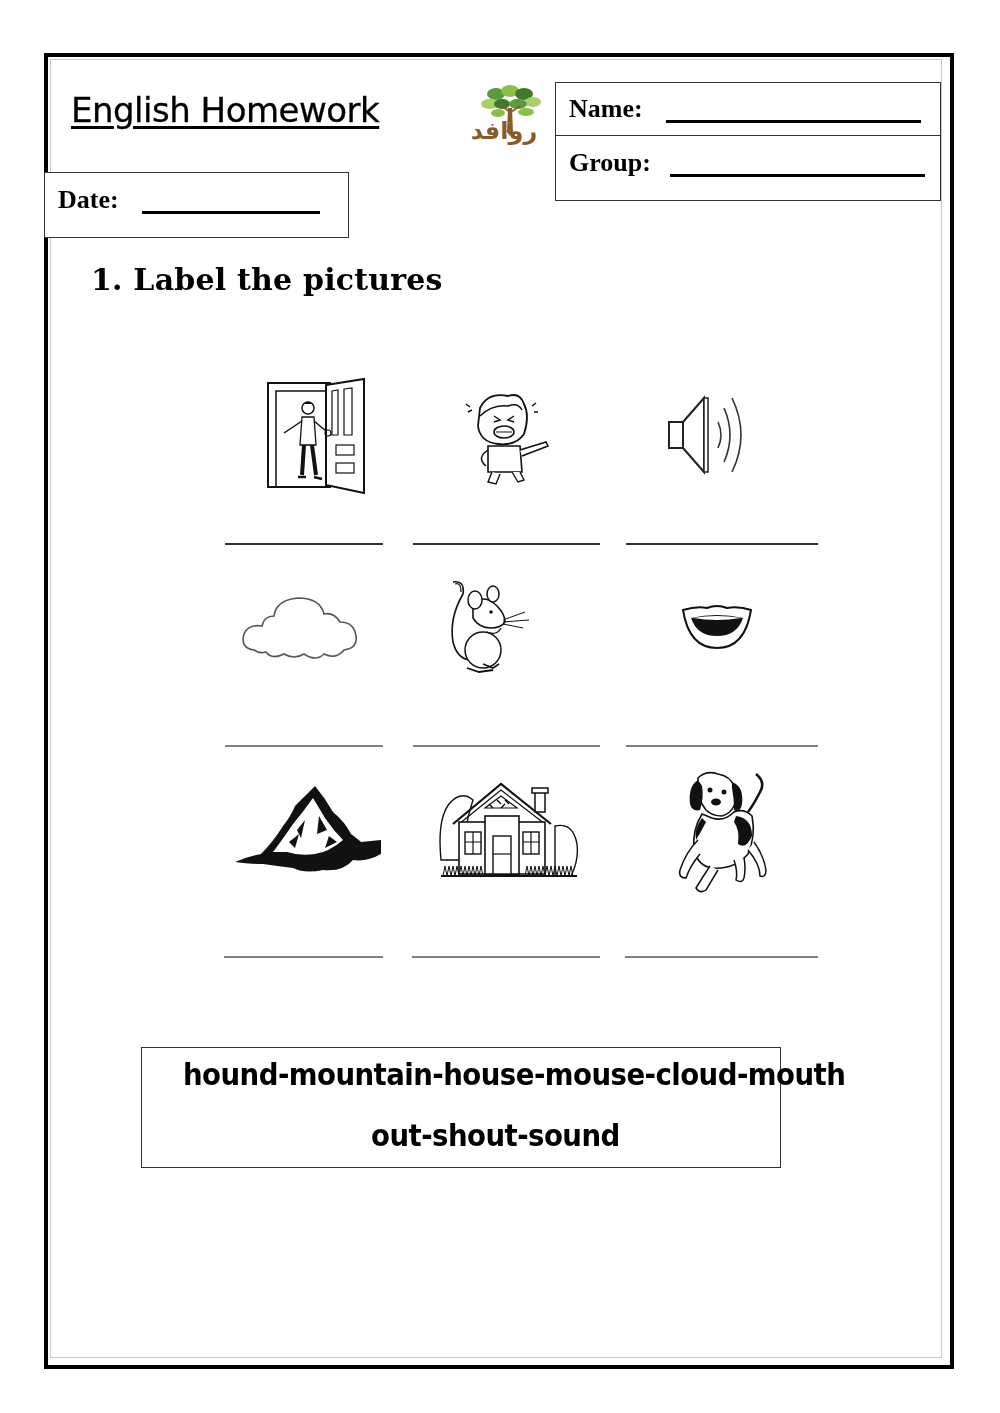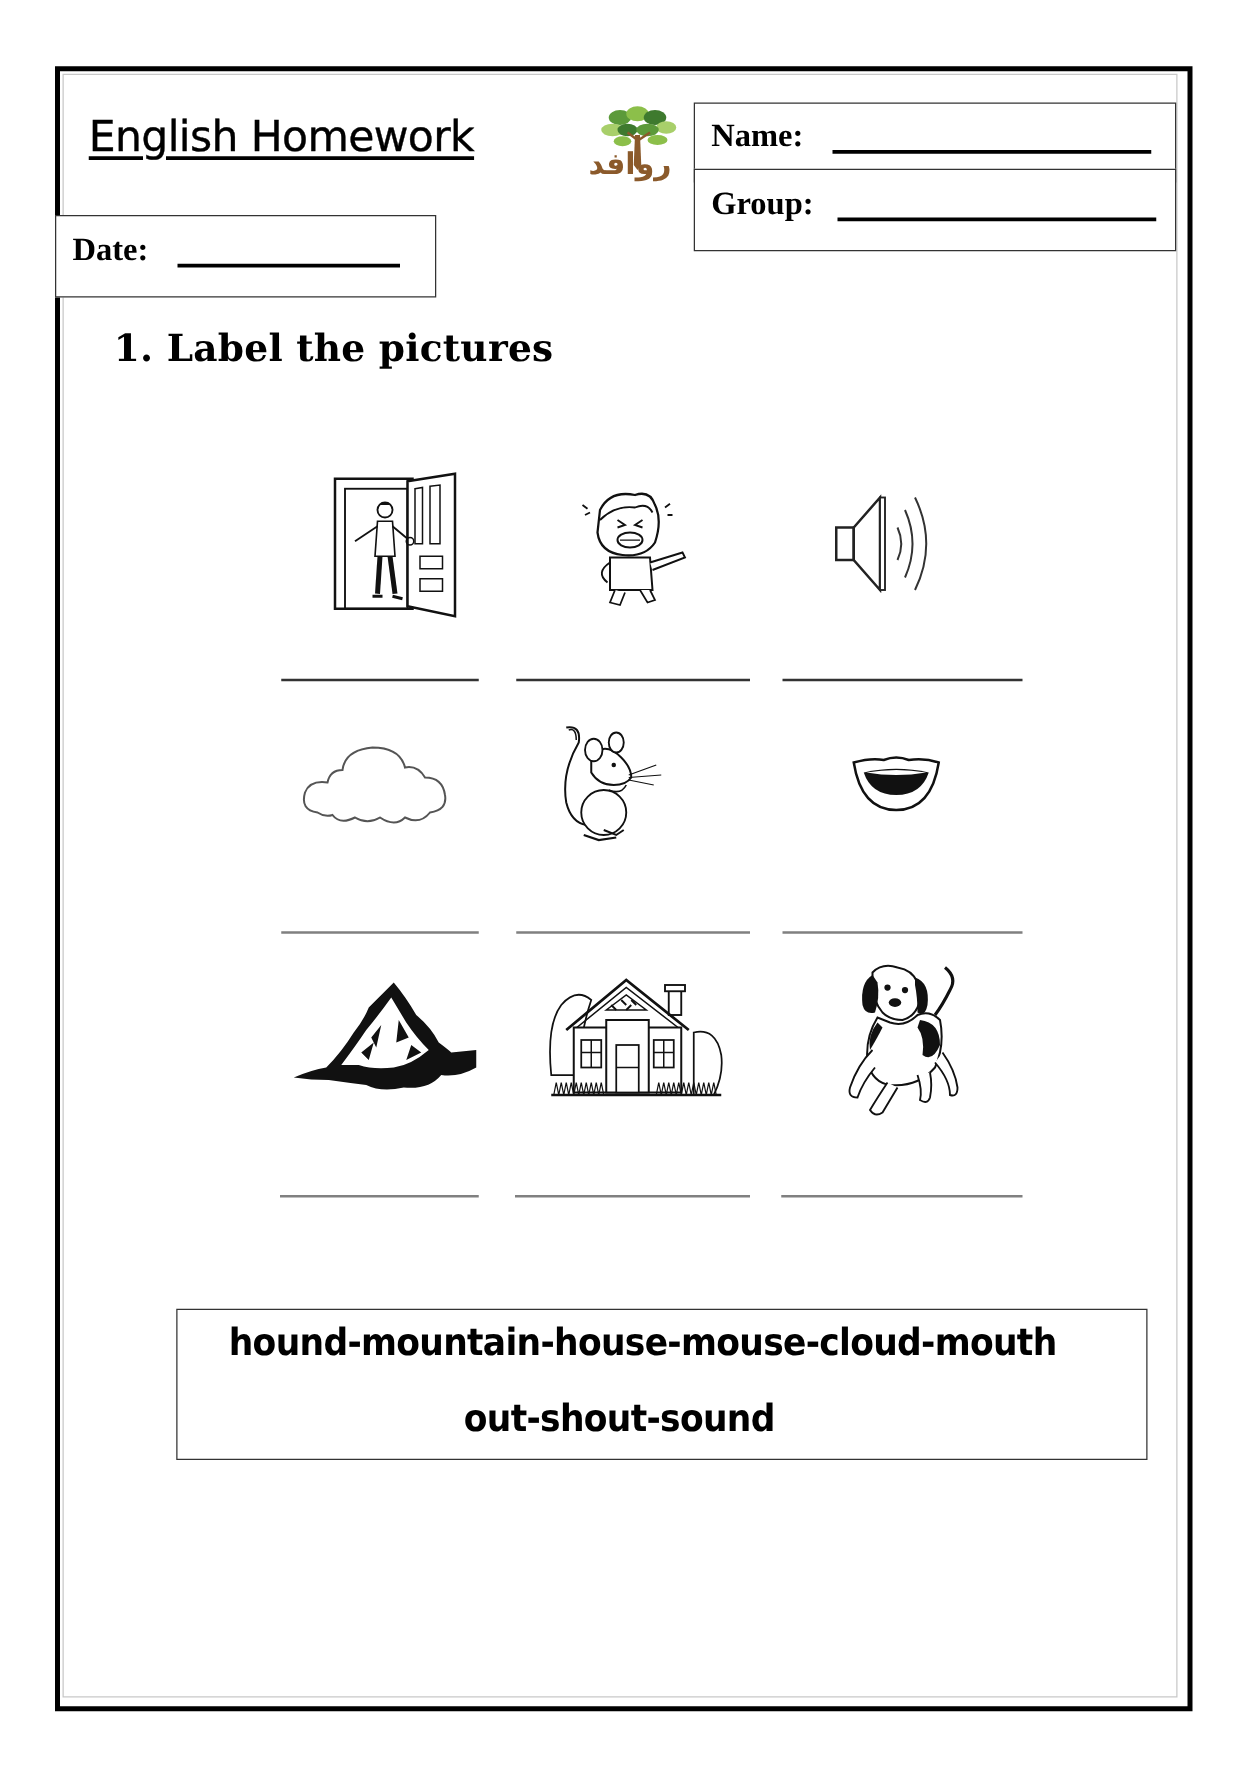--- a/index.html
+++ b/index.html
@@ -84,21 +84,21 @@
       position: absolute;
     }
     .answer-line {
       position: absolute;
       height: 2px;
     }
     .word-bank {
       position: absolute;
       left: 141px;
       top: 1047px;
-      width: 777px;
+      width: 640px;
       height: 121px;
       border: 1px solid #333;
       box-sizing: border-box;
       padding-left: 32px;
     }
     .word-bank-line {
       position: absolute;
       font-family: "DejaVu Sans", sans-serif;
       font-weight: bold;
       font-size: 30px;

